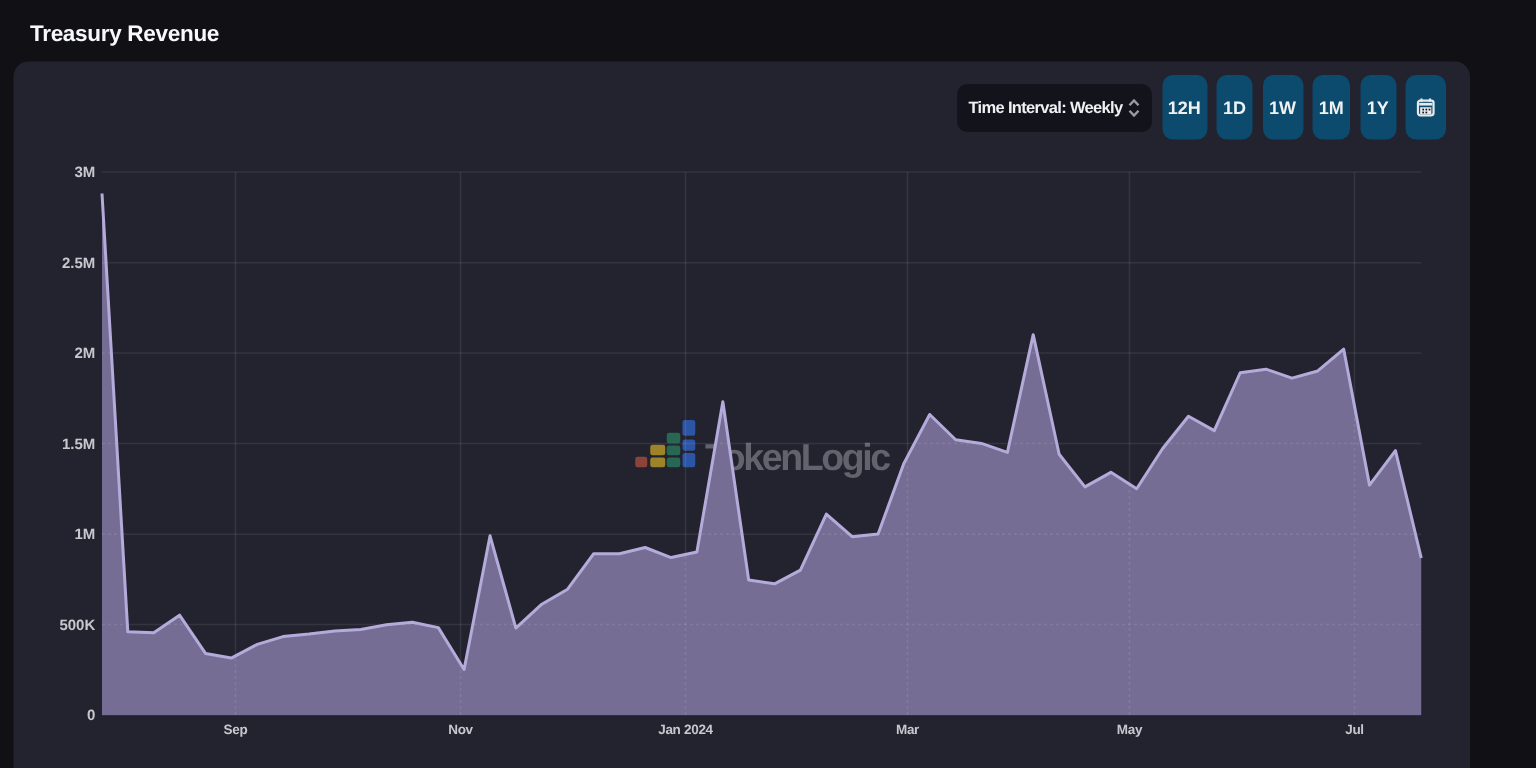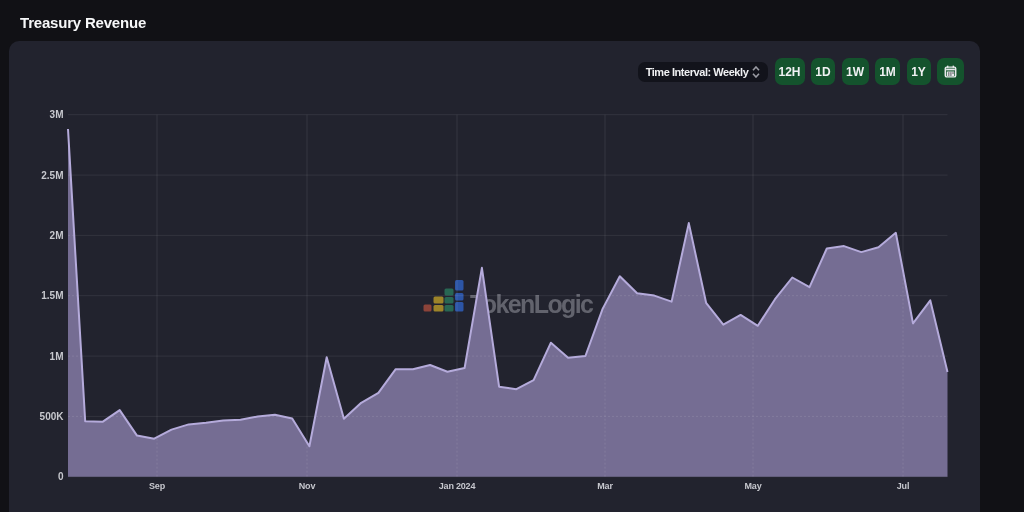--- a/index.html
+++ b/index.html
@@ -1,18 +1,18 @@
 <!DOCTYPE html>
 <html><head><meta charset="utf-8"><style>
 html,body{margin:0;padding:0;width:1024px;height:512px;background:#111115;overflow:hidden;font-family:"Liberation Sans",sans-serif;}
 .title{position:absolute;left:20px;top:13.5px;font-size:15px;font-weight:700;color:#f7f8f9;letter-spacing:-0.2px;}
 .card{position:absolute;left:9px;top:41px;width:971px;height:471px;background:#22232e;border-radius:10px 10px 0 0;}
 .controls{position:absolute;top:58px;left:638px;height:27px;display:flex;gap:6.5px;align-items:center;}
-.sel{width:130px;height:20px;background:#12131b;border-radius:7px;display:flex;align-items:center;justify-content:center;gap:4px;color:#f0f1f3;font-size:11px;font-weight:700;letter-spacing:-0.45px;white-space:nowrap;}
-.btn{height:27px;background:#14532d;border-radius:7px;display:flex;align-items:center;justify-content:center;color:#f0f1f3;font-size:12px;font-weight:700;}
+.sel{width:130px;height:32px;background:#12131b;border-radius:7px;display:flex;align-items:center;justify-content:center;gap:4px;color:#f0f1f3;font-size:11px;font-weight:700;letter-spacing:-0.45px;white-space:nowrap;}
+.btn{height:43px;background:#0c4a6e;border-radius:7px;display:flex;align-items:center;justify-content:center;color:#f0f1f3;font-size:12px;font-weight:700;}
 </style></head>
 <body>
 <div class="title">Treasury Revenue</div>
 <div class="card"></div>
 <div class="controls">
   <div class="sel">Time Interval: Weekly <svg width="8" height="12" viewBox="0 0 8 12">
         <path d="M1 4.2 4 1 7 4.2" fill="none" stroke="#9a9ba3" stroke-width="1.6"></path>
         <path d="M1 7.8 4 11 7 7.8" fill="none" stroke="#9a9ba3" stroke-width="1.6"></path>
       </svg></div>
   <div class="btn" style="width:30px">12H</div>

